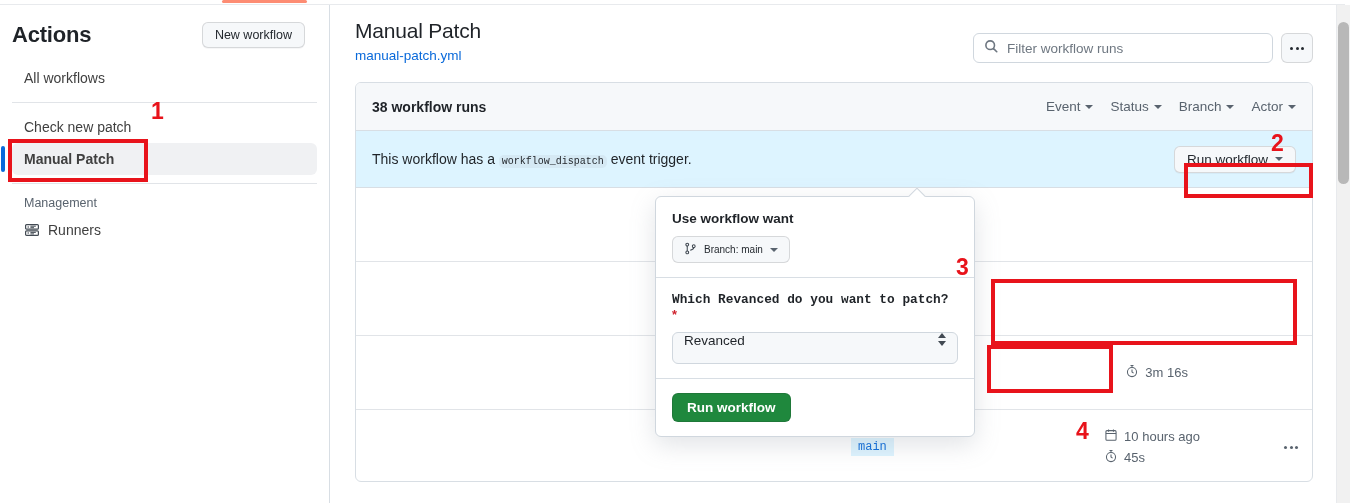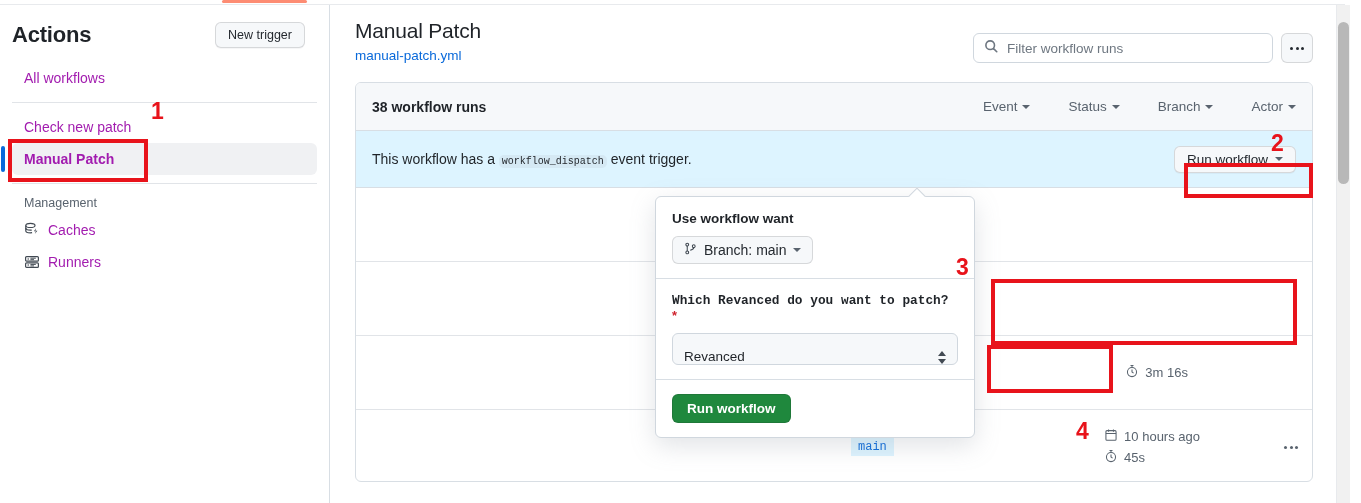--- a/index.html
+++ b/index.html
@@ -33,21 +33,21 @@
   .sidebar-title { font-size: 22px; font-weight: 700; color: #1f2328; letter-spacing: -0.2px; }
   .new-workflow-btn {
     font-size: 12.5px; color: #24292f; background: #f6f8fa;
     border: 1px solid rgba(31,35,40,.15); border-radius: 6px;
     padding: 5px 12px; cursor: pointer; white-space: nowrap;
     box-shadow: 0 1px 0 rgba(31,35,40,0.04);
   }
   .nav-item {
     display: flex; align-items: center; gap: 8px;
     margin: 0 12px; padding: 6px 12px; border-radius: 6px;
-    font-size: 14px; color: #a21caf; cursor: pointer; position: relative;
+    font-size: 14px; color: #404040; cursor: pointer; position: relative;
     height: 32px;
   }
   .nav-item.first { margin-top: 14px; }
   .nav-item.active { background: #f0f1f3; font-weight: 600; }
   .nav-item.active::before {
     content: ""; position: absolute; left: -11px; top: 3px;
     width: 4px; height: 26px; background: #0969da; border-radius: 6px;
   }
   .nav-sep { height: 1px; background: #e1e4e8; margin: 8px 12px; }
   .nav-section-label {
@@ -90,21 +90,21 @@
   .runs-box {
     margin-top: 18px; border: 1px solid #d8dee4; border-radius: 6px;
     overflow: hidden; background: #fff; height: 400px;
   }
   .runs-head {
     background: #f6f8fa; border-bottom: 1px solid #d8dee4;
     height: 48px; display: flex; align-items: center; padding: 0 16px;
     justify-content: space-between;
   }
   .runs-count { font-size: 14px; font-weight: 600; color: #1f2328; }
-  .filters { display: flex; align-items: center; gap: 38px; }
+  .filters { display: flex; align-items: center; gap: 17px; }
   .filter {
     font-size: 13.5px; color: #59636e; cursor: pointer;
     display: flex; align-items: center; gap: 5px;
   }
   .caret-d {
     width: 0; height: 0; border-left: 4px solid transparent;
     border-right: 4px solid transparent; border-top: 4px solid #59636e;
   }
 
   .dispatch-banner {
@@ -155,32 +155,32 @@
   .dd-caret {
     position: absolute; top: -7px; left: 255px; width: 12px; height: 12px;
     background: #fff; border-left: 1px solid #d0d7de; border-top: 1px solid #d0d7de;
     transform: rotate(45deg);
   }
   .dd-section { padding: 14px 16px; }
   .dd-label { font-size: 13.5px; font-weight: 600; color: #1f2328; }
   .branch-select {
     margin-top: 10px; display: inline-flex; align-items: center; gap: 7px;
     background: #f6f8fa; border: 1px solid rgba(31,35,40,.15); border-radius: 6px;
-    font-size: 14px; color: #24292f; padding: 5px 11px; cursor: pointer;
+    font-size: 10px; color: #24292f; padding: 5px 11px; cursor: pointer;
   }
   .dd-divider { height: 1px; background: #d8dee4; }
   .dd-input-label {
     font-family: "Liberation Mono", monospace; font-size: 12.8px;
     font-weight: 700; color: #1f2328;
   }
   .req-star { color: #cf222e; font-family: "Liberation Sans", sans-serif; }
   .dd-select {
     margin-top: 9px; width: 100%; height: 32px;
     background: #f6f8fa; border: 1px solid #d0d7de; border-radius: 6px;
-    display: flex; align-items: flex-end; justify-content: space-between;
+    display: flex; align-items: flex-start; justify-content: space-between;
     padding: 0 11px; font-size: 13.5px; color: #1f2328; cursor: pointer;
   }
   .stepper { display: flex; flex-direction: column; gap: 3px; align-items: center; }
   .stepper .up { width:0;height:0;border-left:4px solid transparent;border-right:4px solid transparent;border-bottom:5px solid #424a53;}
   .stepper .dn { width:0;height:0;border-left:4px solid transparent;border-right:4px solid transparent;border-top:5px solid #424a53;}
   .green-btn {
     background: #1f883d; border: 1px solid rgba(31,35,40,.15); border-radius: 6px;
     color: #fff; font-size: 13.5px; font-weight: 600; padding: 6px 14px; cursor: pointer;
   }
 
@@ -201,52 +201,41 @@
 <body>
 
 <div id="root">
 
   <div class="tab-underline"></div>
   <div class="top-hairline"></div>
 
   <div class="sidebar">
     <div class="sidebar-head">
       <div class="sidebar-title">Actions</div>
-      <button class="new-workflow-btn">New trigger</button>
+      <button class="new-workflow-btn">New workflow</button>
     </div>
 
     <div class="nav-item first">
       <span>All workflows</span>
     </div>
 
     <div class="nav-sep"></div>
 
     <div class="nav-item">
       <span>Check new patch</span>
     </div>
 
     <div class="nav-item active">
       <span>Manual Patch</span>
     </div>
 
     <div class="nav-sep"></div>
 
     <div class="nav-section-label">Management</div>
 
-    <div class="nav-item sub">
-      <span class="nicon">
-        <svg width="16" height="16" viewBox="0 0 16 16" fill="none" stroke="#424a53" stroke-width="1.2">
-          <ellipse cx="6.4" cy="3.4" rx="4.6" ry="2.1"></ellipse>
-          <path d="M1.8 3.4v5.3c0 1.16 2.06 2.1 4.6 2.1 .6 0 1.18-.05 1.7-.15"></path>
-          <path d="M1.8 6.1c0 1.16 2.06 2.1 4.6 2.1 .45 0 .88-.03 1.3-.09"></path>
-          <path d="M12.1 6.2l-2.2 3.1h2.0l-1.1 2.8 2.6-3.3h-2.0z" fill="#424a53" stroke="none"></path>
-        </svg>
-      </span>
-      <span>Caches</span>
-    </div>
 
     <div class="nav-item sub">
       <span class="nicon">
         <svg width="16" height="16" viewBox="0 0 16 16" fill="none" stroke="#424a53" stroke-width="1.2">
           <rect x="1.6" y="2.6" width="12.8" height="4.6" rx="1"></rect>
           <rect x="1.6" y="8.8" width="12.8" height="4.6" rx="1"></rect>
           <circle cx="4.2" cy="4.9" r=".75" fill="#424a53" stroke="none"></circle>
           <path d="M6.4 4.2h5.4M6.4 5.7h3.6" stroke-width="1"></path>
           <circle cx="4.2" cy="11.1" r=".75" fill="#424a53" stroke="none"></circle>
           <path d="M6.4 10.4h5.4M6.4 11.9h3.6" stroke-width="1"></path>

